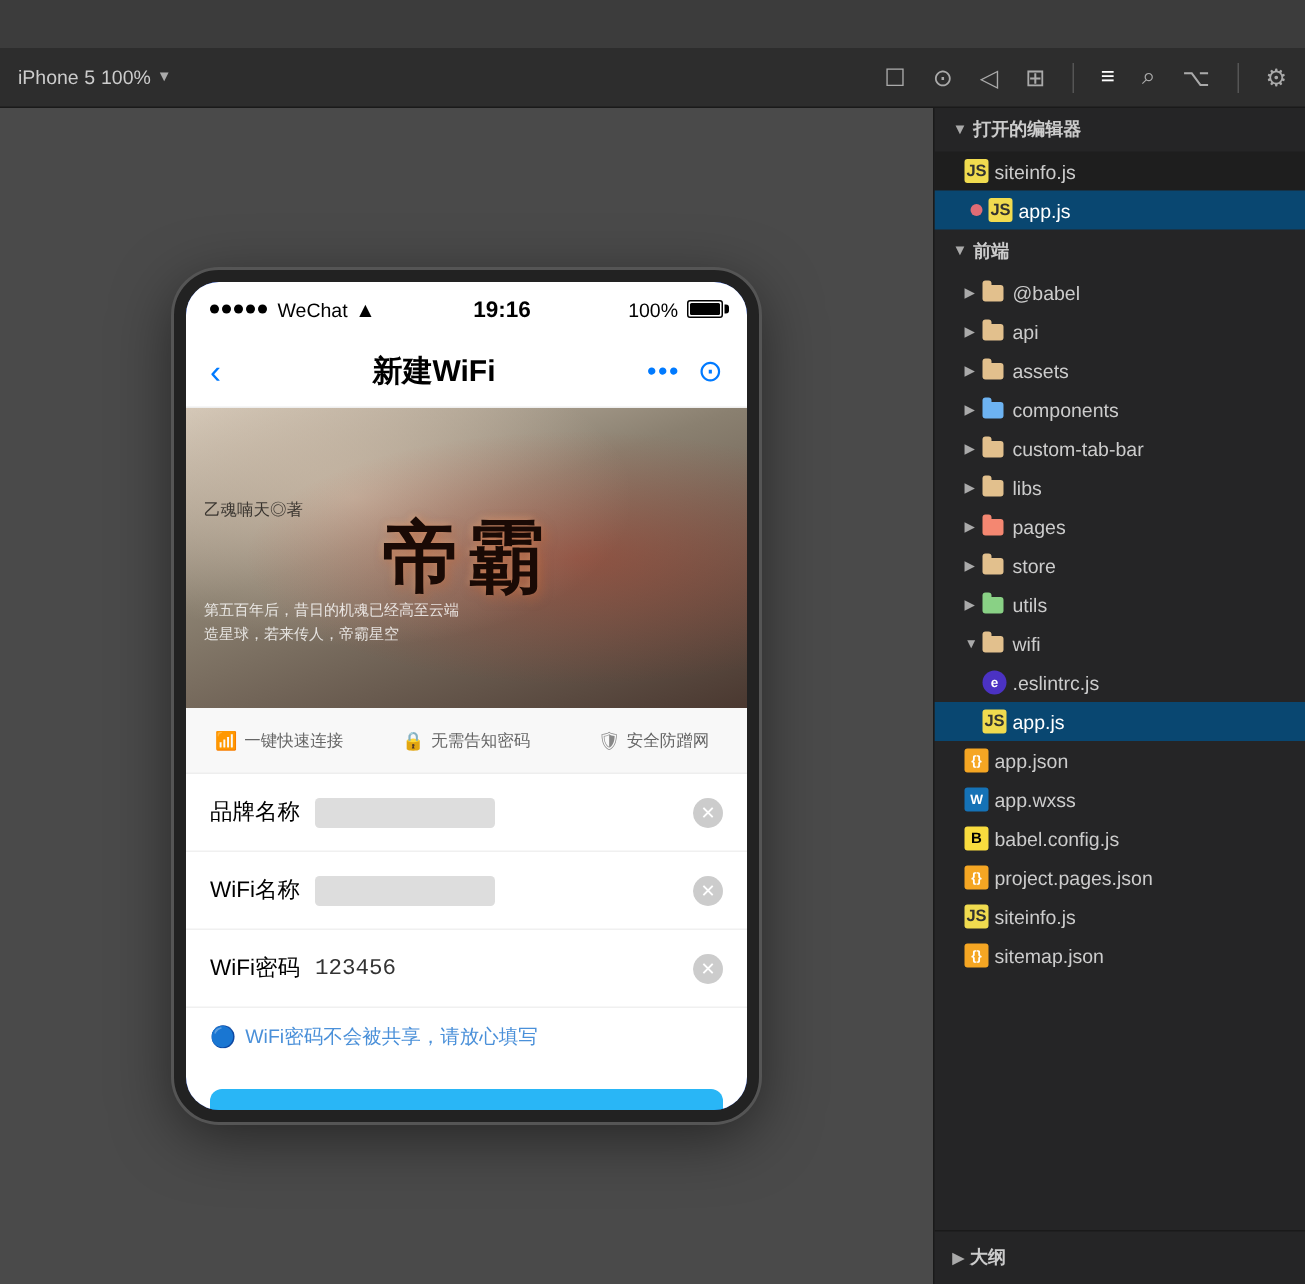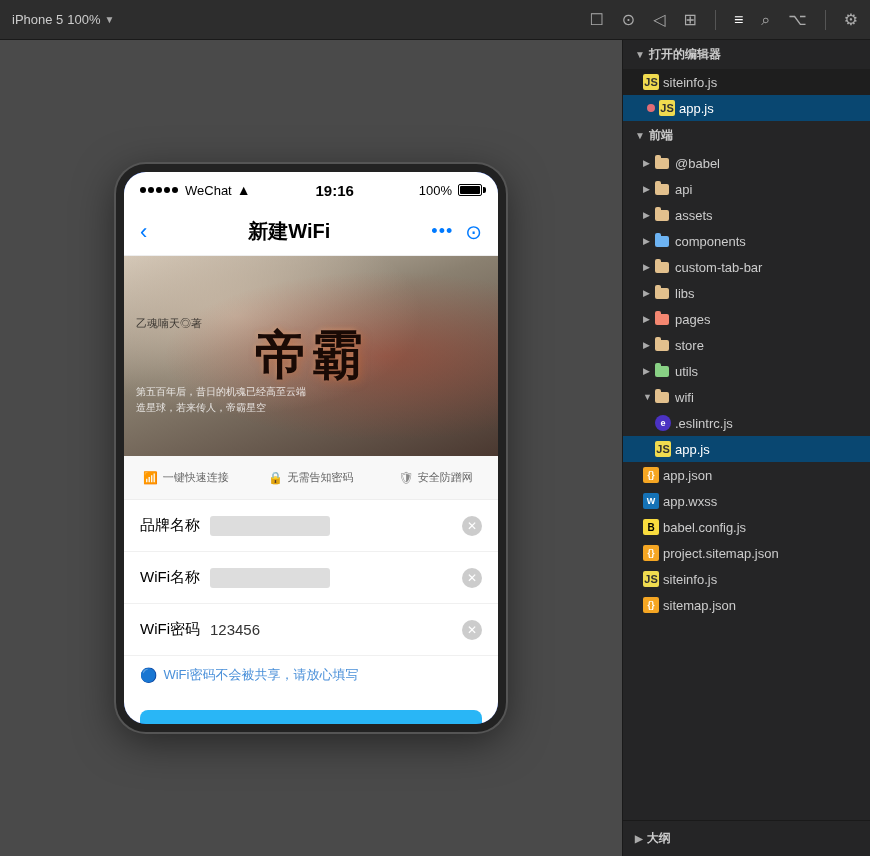--- a/index.html
+++ b/index.html
@@ -15,20 +15,21 @@
 
     
     .top-toolbar {
       height: 40px;
       background: #2d2d2d;
       display: flex;
       align-items: center;
       padding: 0 12px;
       border-bottom: 1px solid #1a1a1a;
       flex-shrink: 0;
+      margin-top: 32px;
     }
     .device-label {
       color: #ccc;
       font-size: 13px;
       display: flex;
       align-items: center;
       gap: 4px;
     }
     .device-label .chevron { font-size: 10px; color: #aaa; }
     .toolbar-icons {
@@ -268,20 +269,21 @@
     .field-label {
       font-size: 15px;
       color: #000;
       width: 70px;
       flex-shrink: 0;
     }
     .field-input-area {
       flex: 1;
       display: flex;
       align-items: center;
+      font-family: Liberation Mono, monospace;
     }
     .field-value-bar {
       height: 20px;
       width: 120px;
       background: #ddd;
       border-radius: 3px;
     }
     .field-value-text {
       font-size: 15px;
       color: #333;
@@ -678,21 +680,21 @@
         <span>app.wxss</span>
       </div>
 
       <div class="tree-item indent-1">
         <span class="tree-icon icon-babel">B</span>
         <span>babel.config.js</span>
       </div>
 
       <div class="tree-item indent-1">
         <span class="tree-icon icon-json">{}</span>
-        <span>project.sitemap.json</span>
+        <span>project.pages.json</span>
       </div>
 
       <div class="tree-item indent-1">
         <span class="tree-icon icon-js">JS</span>
         <span>siteinfo.js</span>
       </div>
 
       <div class="tree-item indent-1">
         <span class="tree-icon icon-json">{}</span>
         <span>sitemap.json</span>

